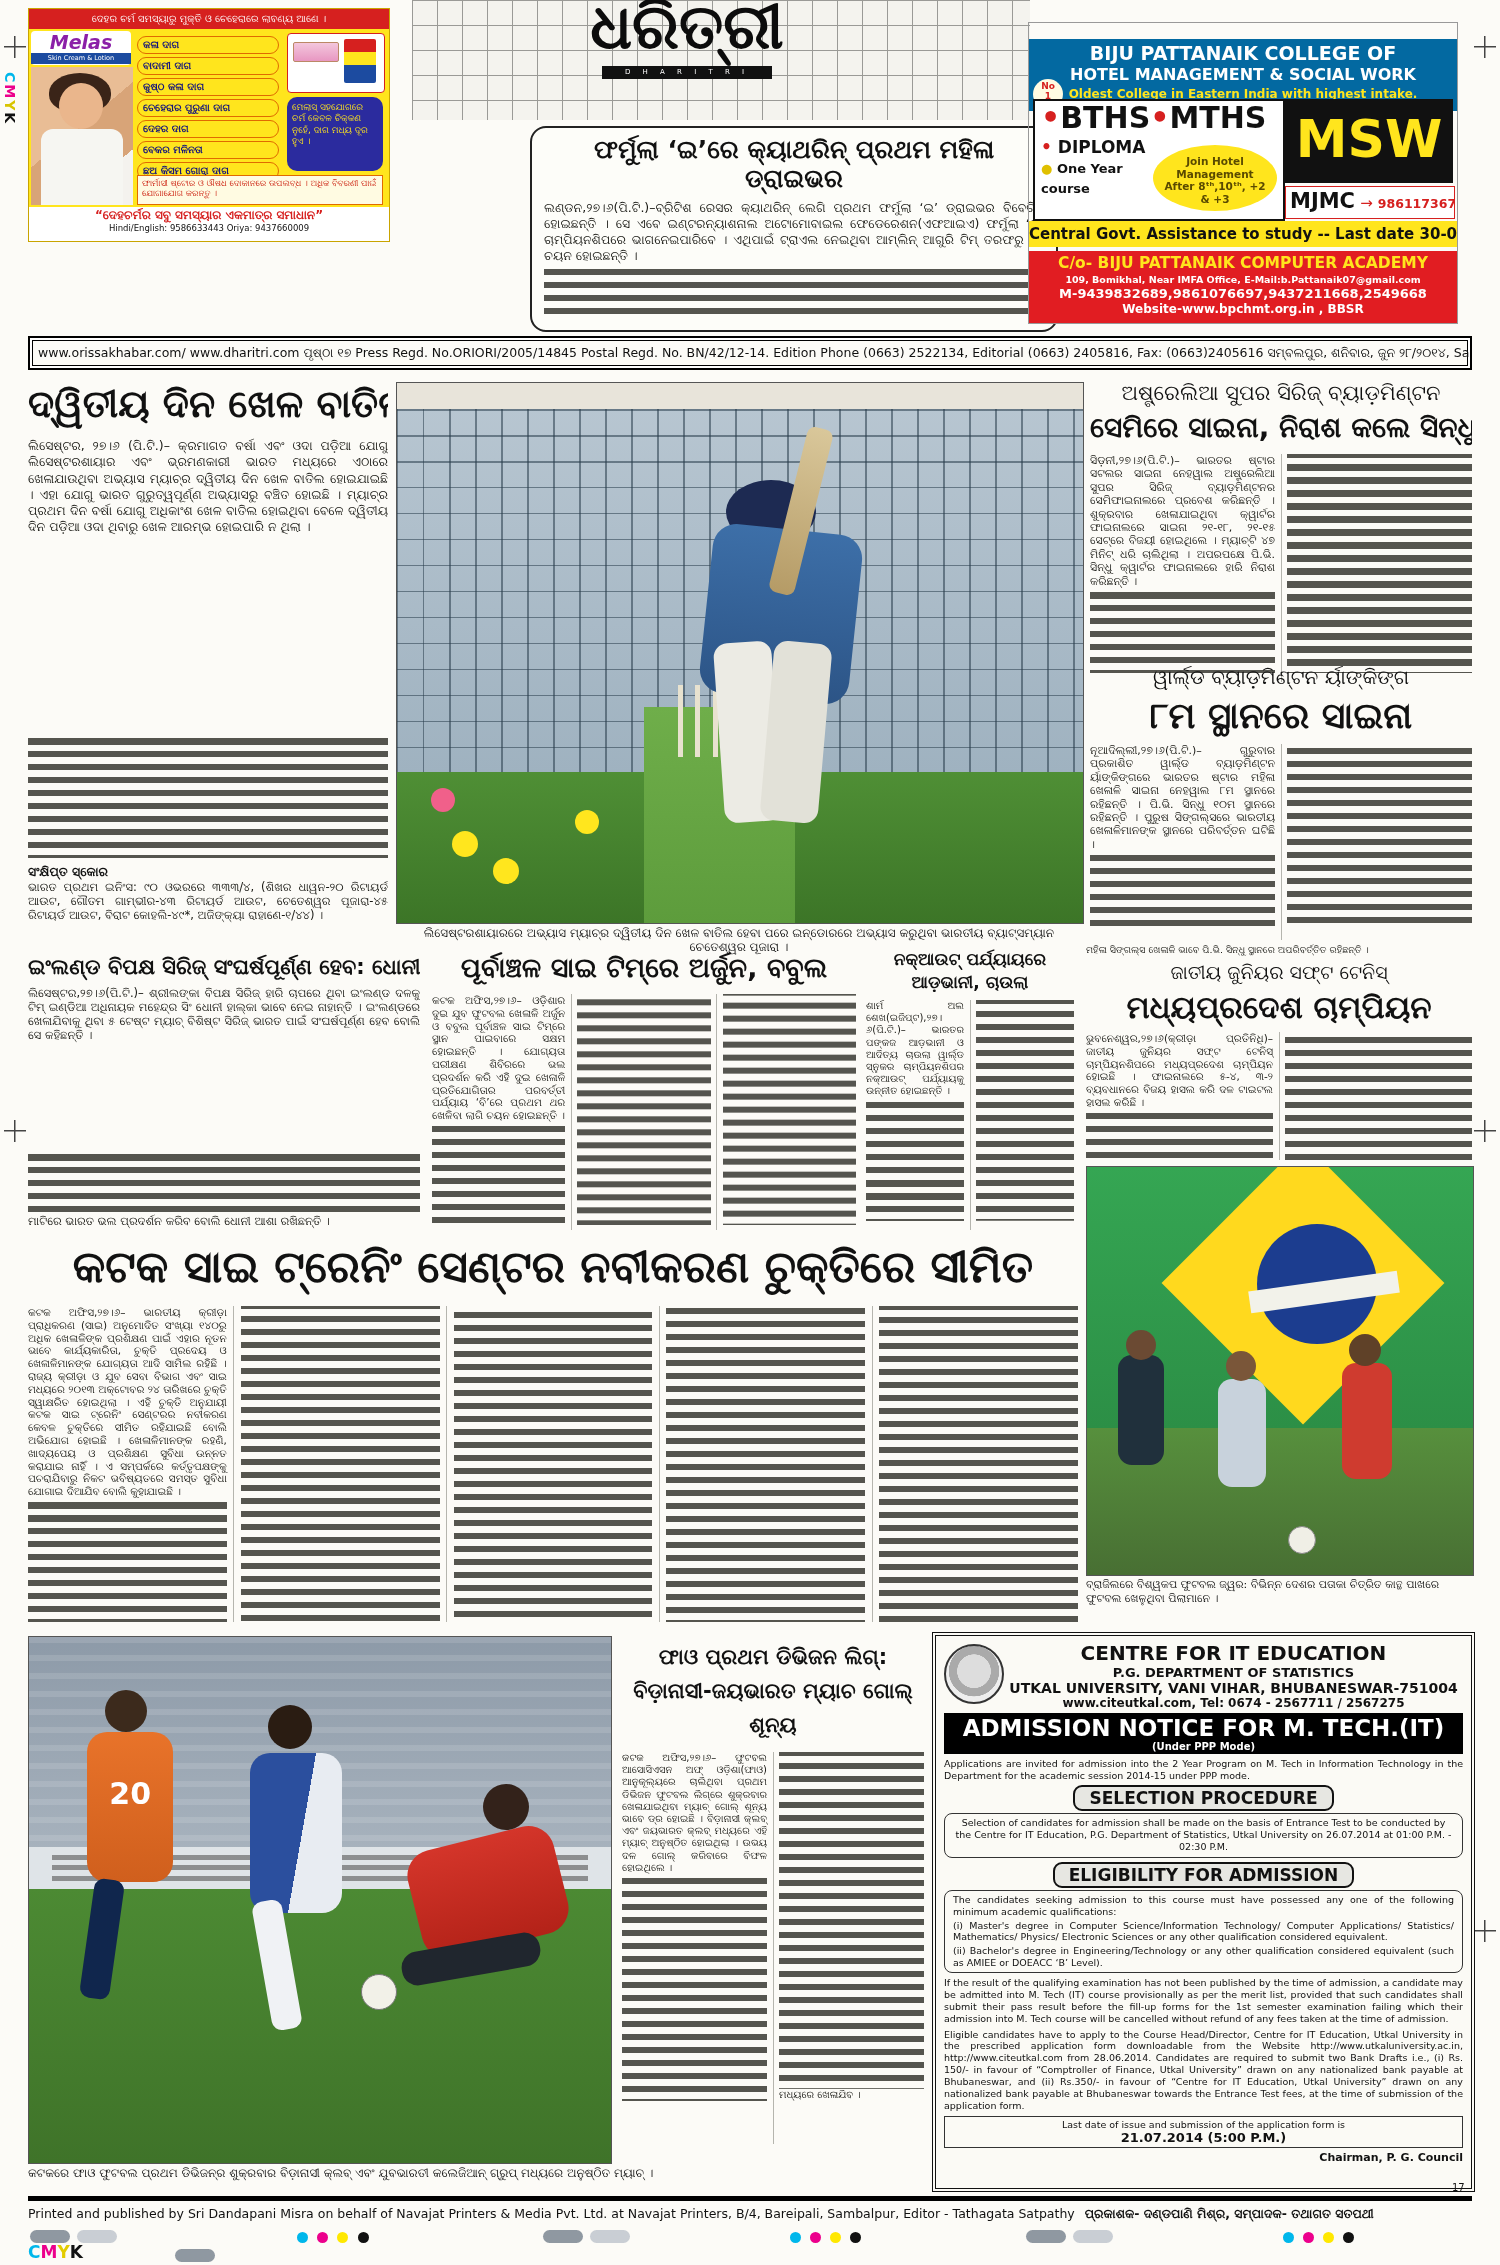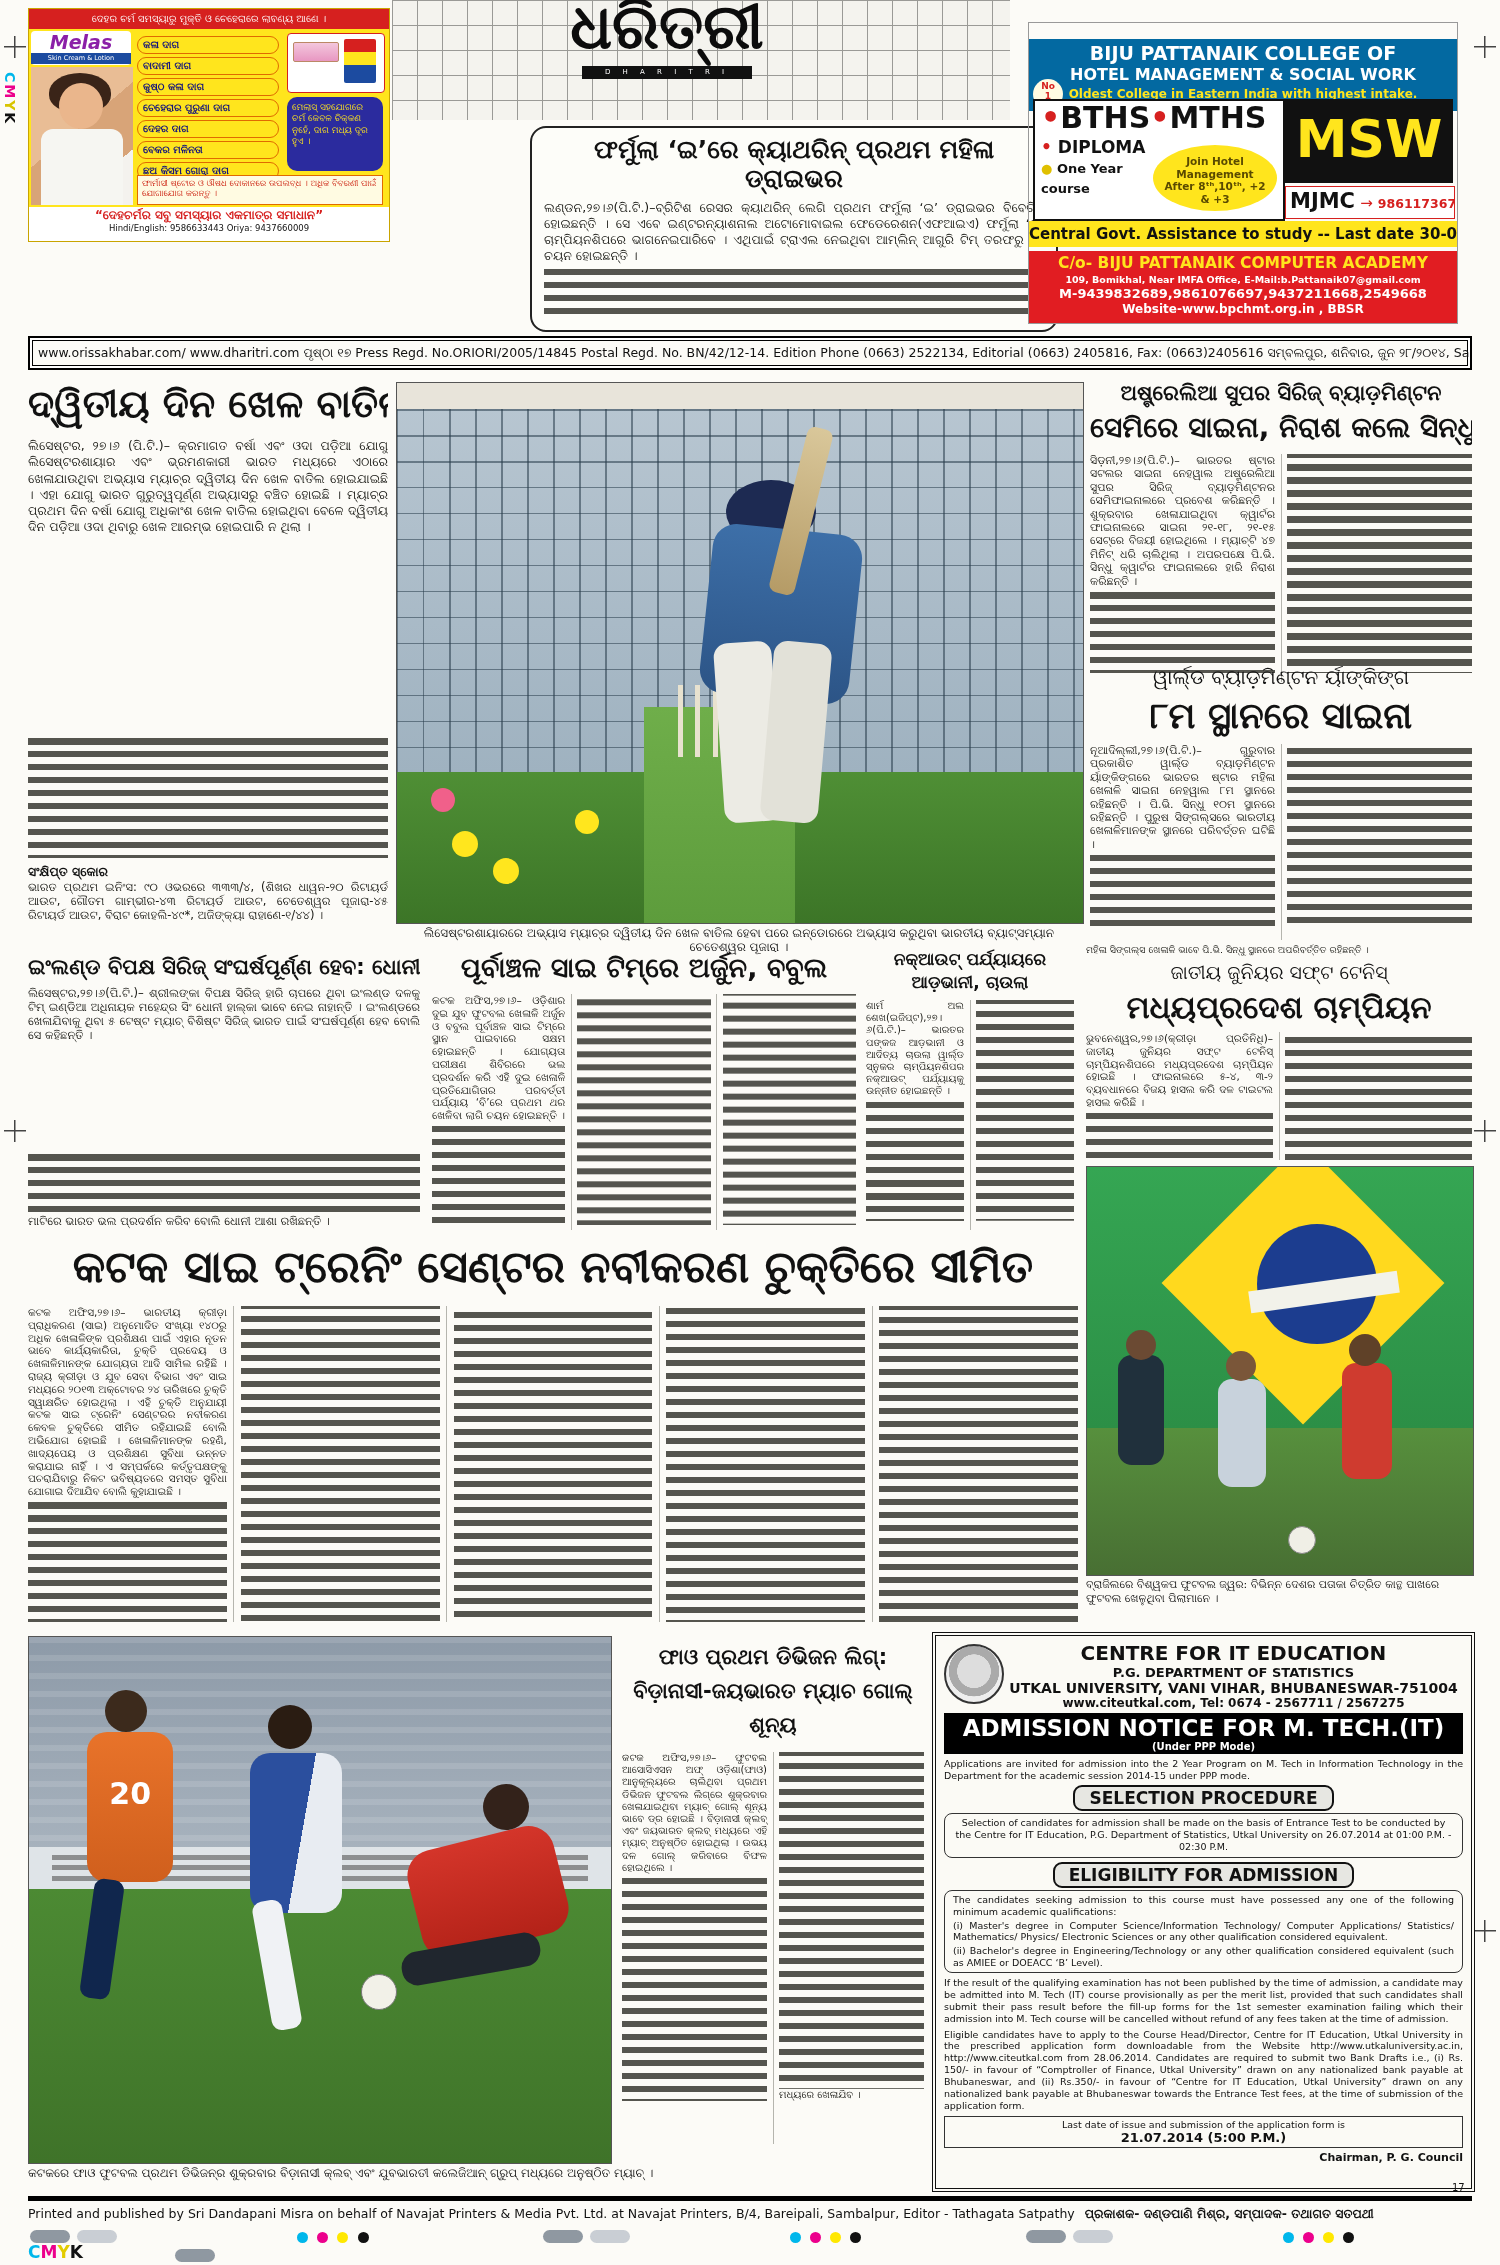--- a/index.html
+++ b/index.html
@@ -81,21 +81,21 @@
 
     <div class="a clip" style="left:108px;top:166px;width:246px;height:30px;border:1.5px solid #e06a00;background:#fffbe2;color:#c21;font-size:8.5px;padding:2px 4px;box-sizing:border-box;line-height:1.2;">ଫାର୍ମାସୀ ଷ୍ଟୋର ଓ ଔଷଧ ଦୋକାନରେ ଉପଲବ୍ଧ । ଅଧିକ ବିବରଣୀ ପାଇଁ ଯୋଗାଯୋଗ କରନ୍ତୁ ।</div>
 
     <div class="a c" style="left:0;top:198px;width:100%;height:34px;background:#fff;">
       <div class="b" style="color:#d6201f;font-size:12px;line-height:16px;">“ଦେହଚର୍ମର ସବୁ ସମସ୍ୟାର ଏକମାତ୍ର ସମାଧାନ”</div>
       <div style="font-size:8.5px;line-height:10px;">Hindi/English: 9586633443   Oriya: 9437660009</div>
       <div style="font-size:7.5px;line-height:9px;color:#333;margin-top:12px;">Eli Sb Pharmaceuticals — www.elipharmaceuticals.com</div>
     </div>
   </div>
 
-  <div class="a grid-bg" style="left:392px;top:0;width:618px;height:120px;">
+  <div class="a grid-bg" style="left:412px;top:0;width:618px;height:120px;">
     <div class="a c" style="left:160px;top:-12px;width:230px;">
       <div class="b" style="font-size:62px;line-height:78px;color:#0c0c0c;">ଧରିତ୍ରୀ</div>
       <div style="background:#111;color:#fff;font-size:7px;letter-spacing:5px;line-height:13px;width:170px;margin:0 auto;">D H A R I T R I</div>
     </div>
   </div>
 
   <div class="a clip" style="left:530px;top:126px;width:528px;height:206px;border:2.5px solid #222;border-radius:16px;background:#fdfdf9;padding:8px 12px;box-sizing:border-box;">
     <div class="b c" style="font-size:25px;line-height:1.15;">ଫର୍ମୁଲା ‘ଇ’ରେ କ୍ୟାଥରିନ୍ ପ୍ରଥମ ମହିଳା ଡ୍ରାଇଭର</div>
     <div class="j body-txt" style="font-size:12.5px;margin-top:6px;line-height:1.3;">ଲଣ୍ଡନ,୨୭।୬(ପି.ଟି.)–ବ୍ରିଟିଶ ରେସର କ୍ୟାଥରିନ୍ ଲେଗି ପ୍ରଥମ ଫର୍ମୁଲା ‘ଇ’ ଡ୍ରାଇଭର ବିବେଚିତ ହୋଇଛନ୍ତି । ସେ ଏବେ ଇଣ୍ଟରନ୍ୟାଶନାଲ ଅଟୋମୋବାଇଲ ଫେଡେରେଶନ(ଏଫଆଇଏ) ଫର୍ମୁଲା ‘ଇ’ ଚାମ୍ପିୟନଶିପରେ ଭାଗନେଇପାରିବେ । ଏଥିପାଇଁ ଟ୍ରାଏଲ ନେଇଥିବା ଆମ୍ଲିନ୍ ଆଗୁରି ଟିମ୍ ତରଫରୁ ସେ ଚୟନ ହୋଇଛନ୍ତି ।</div>
     <div class="sim" style="height:52px;margin-top:4px;"></div>
@@ -164,21 +164,21 @@
     <div class="a" style="left:57%;top:8%;width:26px;height:170px;background:linear-gradient(#d9c79a,#b59b66);transform:rotate(14deg);border-radius:8px;"></div>
 
     <div class="a" style="left:8%;top:83%;width:26px;height:26px;border-radius:50%;background:#ffe61e;"></div>
     <div class="a" style="left:14%;top:88%;width:26px;height:26px;border-radius:50%;background:#ffe61e;"></div>
     <div class="a" style="left:5%;top:75%;width:24px;height:24px;border-radius:50%;background:#f0608a;"></div>
     <div class="a" style="left:26%;top:79%;width:24px;height:24px;border-radius:50%;background:#ffe61e;"></div>
   </div>
   <div class="a c" style="left:396px;top:926px;width:686px;font-size:12px;">ଲିସେଷ୍ଟରଶାୟାରରେ ଅଭ୍ୟାସ ମ୍ୟାଚ୍‌ର ଦ୍ୱିତୀୟ ଦିନ ଖେଳ ବାତିଲ ହେବା ପରେ ଇନ୍‌ଡୋରରେ ଅଭ୍ୟାସ କରୁଥିବା ଭାରତୀୟ ବ୍ୟାଟ୍ସମ୍ୟାନ ଚେତେଶ୍ୱର ପୂଜାରା ।</div>
 
   <div class="a" style="left:1090px;top:378px;width:382px;">
-    <div class="c" style="font-size:21px;line-height:30px;white-space:nowrap;overflow:hidden;font-weight:bold;">ଅଷ୍ଟ୍ରେଲିଆ ସୁପର ସିରିଜ୍ ବ୍ୟାଡ଼ମିଣ୍ଟନ</div>
+    <div class="c" style="font-size:21px;line-height:30px;white-space:nowrap;overflow:hidden;">ଅଷ୍ଟ୍ରେଲିଆ ସୁପର ସିରିଜ୍ ବ୍ୟାଡ଼ମିଣ୍ଟନ</div>
     <div class="b c" style="font-size:28px;line-height:40px;white-space:nowrap;overflow:hidden;">ସେମିରେ ସାଇନା, ନିରାଶ କଲେ ସିନ୍ଧୁ</div>
     <div class="col2 body-txt j clip" style="height:228px;margin-top:6px;">
       <span>ସିଡ଼ନୀ,୨୭।୬(ପି.ଟି.)– ଭାରତର ଷ୍ଟାର ସଟଲର ସାଇନା ନେହୱାଲ ଅଷ୍ଟ୍ରେଲିଆ ସୁପର ସିରିଜ୍ ବ୍ୟାଡ଼ମିଣ୍ଟନର ସେମିଫାଇନାଲରେ ପ୍ରବେଶ କରିଛନ୍ତି । ଶୁକ୍ରବାର ଖେଳାଯାଇଥିବା କ୍ୱାର୍ଟର ଫାଇନାଲରେ ସାଇନା ୨୧-୧୮, ୨୧-୧୫ ସେଟ୍‌ରେ ବିଜୟୀ ହୋଇଥିଲେ । ମ୍ୟାଚ୍‌ଟି ୪୭ ମିନିଟ୍ ଧରି ଚାଲିଥିଲା । ଅପରପକ୍ଷେ ପି.ଭି. ସିନ୍ଧୁ କ୍ୱାର୍ଟର ଫାଇନାଲରେ ହାରି ନିରାଶ କରିଛନ୍ତି ।</span>
       <div class="sim" style="height:300px;margin-top:4px;"></div>
     </div>
   </div>
 
   <div class="a" style="left:1090px;top:662px;width:382px;">
     <div class="c" style="font-size:20px;line-height:30px;white-space:nowrap;overflow:hidden;">ୱାର୍ଲ୍ଡ ବ୍ୟାଡ଼ମିଣ୍ଟନ ର୍ୟାଙ୍କିଙ୍ଗ</div>
     <div class="b c" style="font-size:36px;line-height:48px;white-space:nowrap;overflow:hidden;">୮ମ ସ୍ଥାନରେ ସାଇନା</div>

